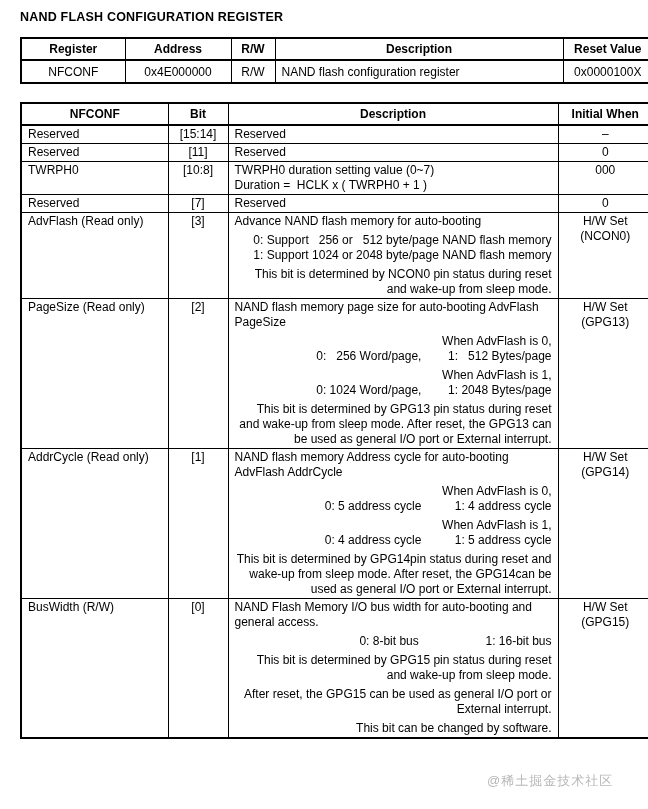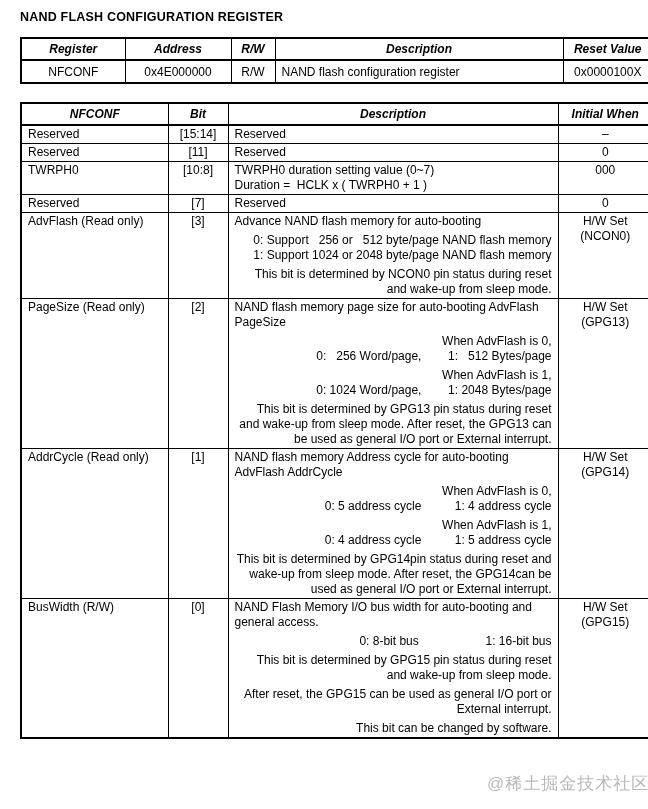--- a/index.html
+++ b/index.html
@@ -36,39 +36,38 @@
     padding: 1px 6px;
     vertical-align: top;
     overflow: hidden;
   }
   thead th {
     font-weight: bold;
     text-align: center;
     padding: 3px 4px;
     border-bottom: 2px solid #000;
     vertical-align: middle;
-    font-style: italic;
   }
   .t1 td {
     height: 19px;
     vertical-align: middle;
   }
   .center { text-align: center; }
   .left   { text-align: left; }
   .line {
     white-space: pre-wrap;
     line-height: 15px;
   }
   .para + .para { margin-top: 4px; text-align: right; }
   .table-gap { height: 18px; }
   .watermark {
     position: absolute;
     left: 487px;
     top: 772px;
-    font-size: 17px;
+    font-size: 13px;
     color: #b8b8b8;
     letter-spacing: 1px;
     white-space: nowrap;
   }
 </style>
 </head>
 <body>
 
 <div class="page">
 

